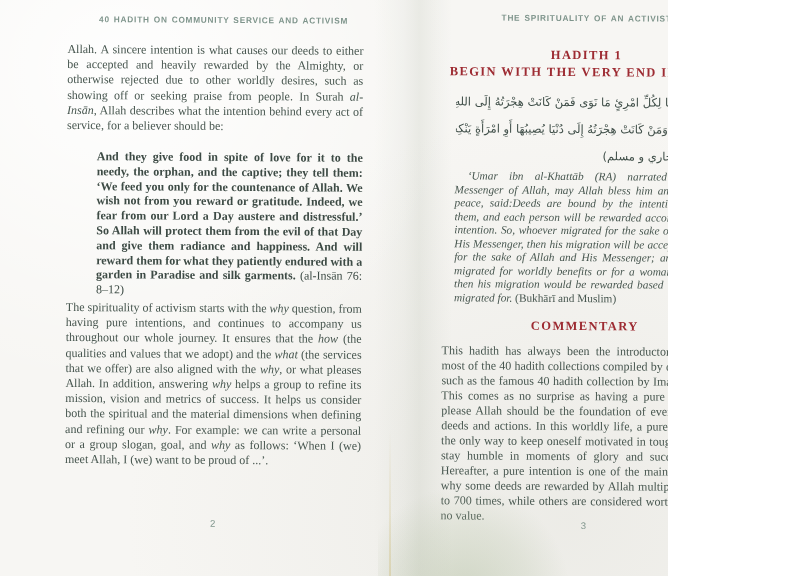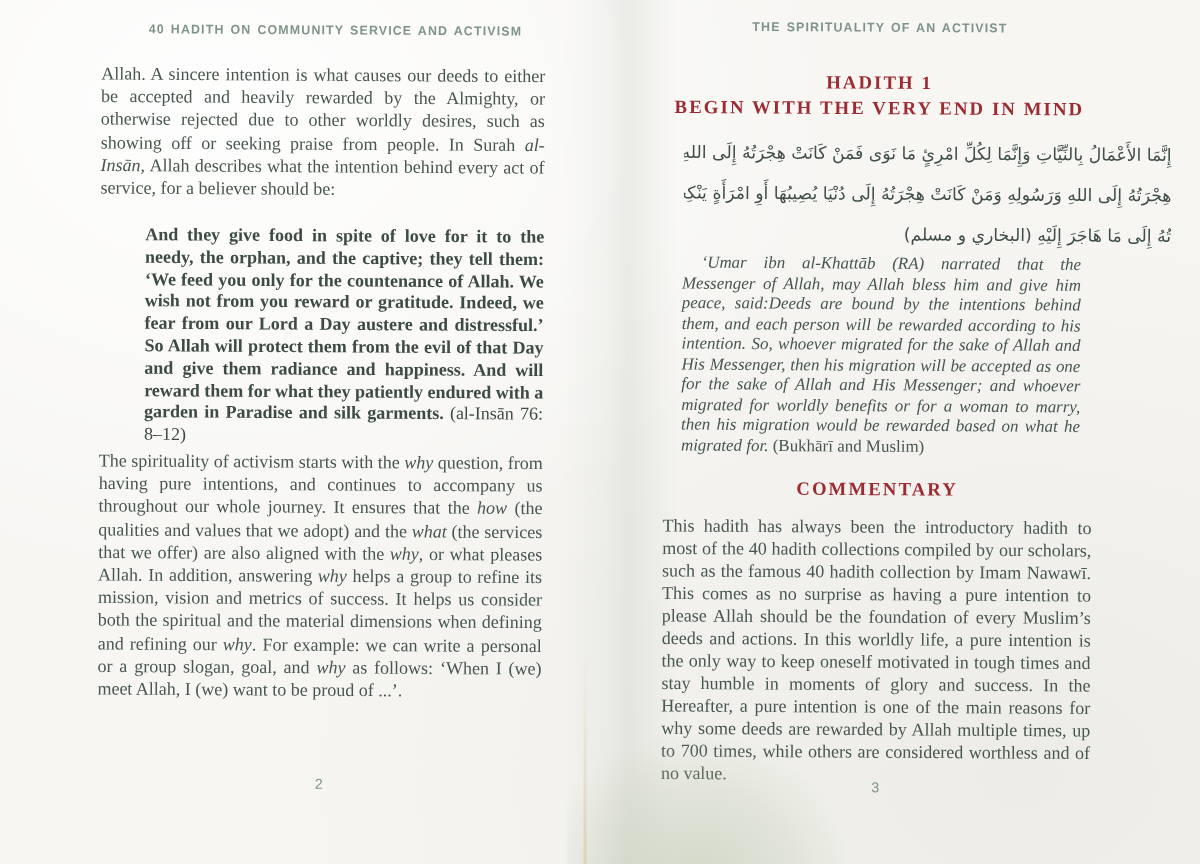--- a/index.html
+++ b/index.html
@@ -1,17 +1,17 @@
 <!DOCTYPE html>
 <html><head>
 <meta charset="utf-8">
 <style>
   html,body{margin:0;padding:0;}
   .stage{
-    position:relative;width:800px;height:576px;overflow:hidden;
+    position:relative;width:668px;height:576px;overflow:hidden;
     background:
       radial-gradient(ellipse at 18% 12%, rgba(255,255,255,0.9) 0%, rgba(255,255,255,0) 45%),
       radial-gradient(ellipse at 85% 90%, rgba(205,205,195,0.25) 0%, rgba(205,205,195,0) 55%),
       #f7f6f3;
     font-family:"Liberation Serif", serif;
   }
   .book{position:absolute;left:0;top:0;width:800px;height:576px;transform:rotate(0.35deg);transform-origin:50% 50%;}
   
   .gutter{position:absolute;left:374px;top:0;width:78px;height:576px;
     background:linear-gradient(to right, rgba(128,140,120,0) 0%, rgba(128,140,120,0.06) 38%,

